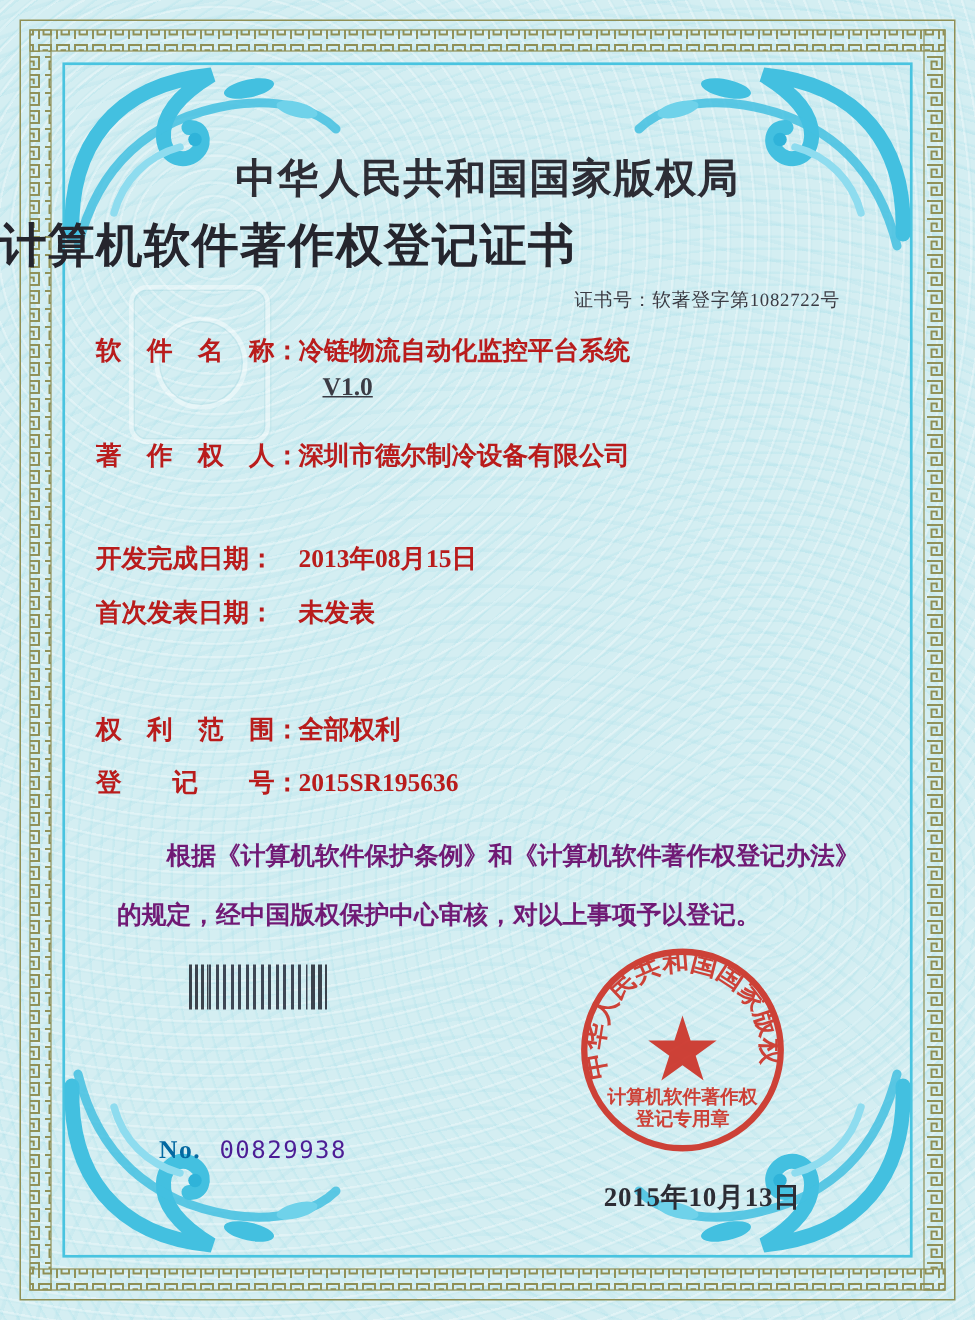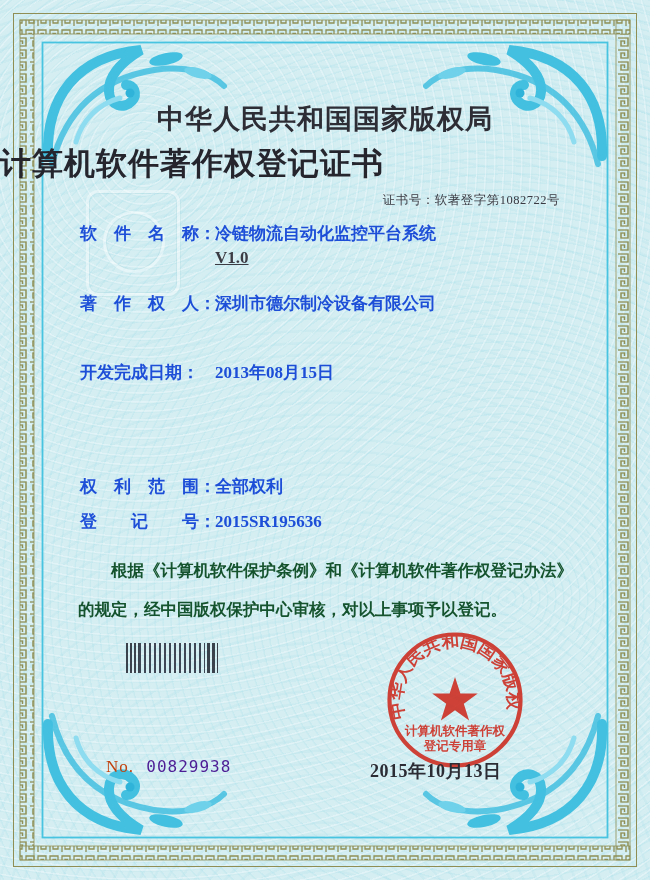--- a/index.html
+++ b/index.html
@@ -34,43 +34,43 @@
   .watermark{
     position:absolute;left:86px;top:190px;width:88px;height:100px;border-radius:12px;
     border:3px solid rgba(255,255,255,.75);
     box-shadow:inset 0 0 0 1px rgba(150,205,215,.45), 1px 1px 0 rgba(150,205,215,.35);
     opacity:.55;
   }
   .watermark::after{
     content:"";position:absolute;left:14px;top:18px;width:56px;height:56px;border-radius:50%;
     border:3px solid rgba(255,255,255,.8);box-shadow:inset 0 0 0 1px rgba(150,205,215,.45);
   }
-  .row{position:absolute;left:80px;white-space:nowrap;font-size:17px;font-weight:600;color:#1d4ed8;}
+  .row{position:absolute;left:64px;white-space:nowrap;font-size:17px;font-weight:600;color:#b91c1c;}
   .row .lbl{display:inline-block;width:135px;}
   .row .val{display:inline-block;}
   .val2{position:absolute;left:215px;font-size:17px;font-weight:600;color:#3b3b44;text-decoration:underline;}
   .statement{
     position:absolute;left:78px;top:551px;width:497px;
-    font-size:16.5px;font-weight:600;line-height:39px;color:#14532d;
+    font-size:16.5px;font-weight:600;line-height:39px;color:#701a75;
     text-indent:2em;
   }
   .barcode{
     position:absolute;left:126px;top:643px;width:92px;height:30px;opacity:.88;
     background:
       repeating-linear-gradient(90deg,#262b36 0 2px,transparent 2px 4px) left/13px 100% no-repeat,
       repeating-linear-gradient(90deg,#262b36 0 3px,transparent 3px 5px) right/11px 100% no-repeat,
       repeating-linear-gradient(90deg,#2a3040 0 2px,transparent 2px 5px) 13px 0/66px 100% no-repeat,
       repeating-linear-gradient(0deg,rgba(212,238,242,.95) 0 2px,transparent 2px 5px) 13px 0/66px 100% no-repeat;
   }
   .serial{position:absolute;left:106px;top:757px;font-size:17px;white-space:nowrap;}
-  .serial .no-label{color:#c2410c;font-weight:400;letter-spacing:1px;}
+  .serial .no-label{color:#0369a1;font-weight:700;letter-spacing:1px;}
   .serial .no-value{color:#4c1d95;font-family:"DejaVu Sans Mono","Liberation Mono",monospace;font-size:16px;letter-spacing:1px;margin-left:8px;}
   .stamp{position:absolute;left:386px;top:631px;width:138px;height:138px;z-index:3;opacity:.92;}
   .issue-date{
-    position:absolute;left:370px;top:759px;width:164px;text-align:left;z-index:4;
+    position:absolute;left:370px;top:786px;width:164px;text-align:right;z-index:4;
     font-size:18px;font-weight:700;color:#2c2c34;letter-spacing:.5px;
   }
 </style>
 </head>
 <body>
 
 <div class="texture"></div>
 
 <svg class="frame-svg" width="650" height="880" viewBox="0 0 650 880">
   <defs>
@@ -124,20 +124,23 @@
   <div class="val2" style="top:248px">V1.0</div>
 
   <div class="row" style="top:292px">
     <span class="lbl">著　作　权　人：</span><span class="val">深圳市德尔制冷设备有限公司</span>
   </div>
 
   <div class="row" style="top:361px">
     <span class="lbl">开发完成日期：</span><span class="val">2013年08月15日</span>
   </div>
 
+  <div class="row" style="top:397px">
+    <span class="lbl">首次发表日期：</span><span class="val">未发表</span>
+  </div>
 
 
   <div class="row" style="top:475px">
     <span class="lbl">权　利　范　围：</span><span class="val">全部权利</span>
   </div>
 
   <div class="row" style="top:510px">
     <span class="lbl">登　　记　　号：</span><span class="val">2015SR195636</span>
   </div>
 

